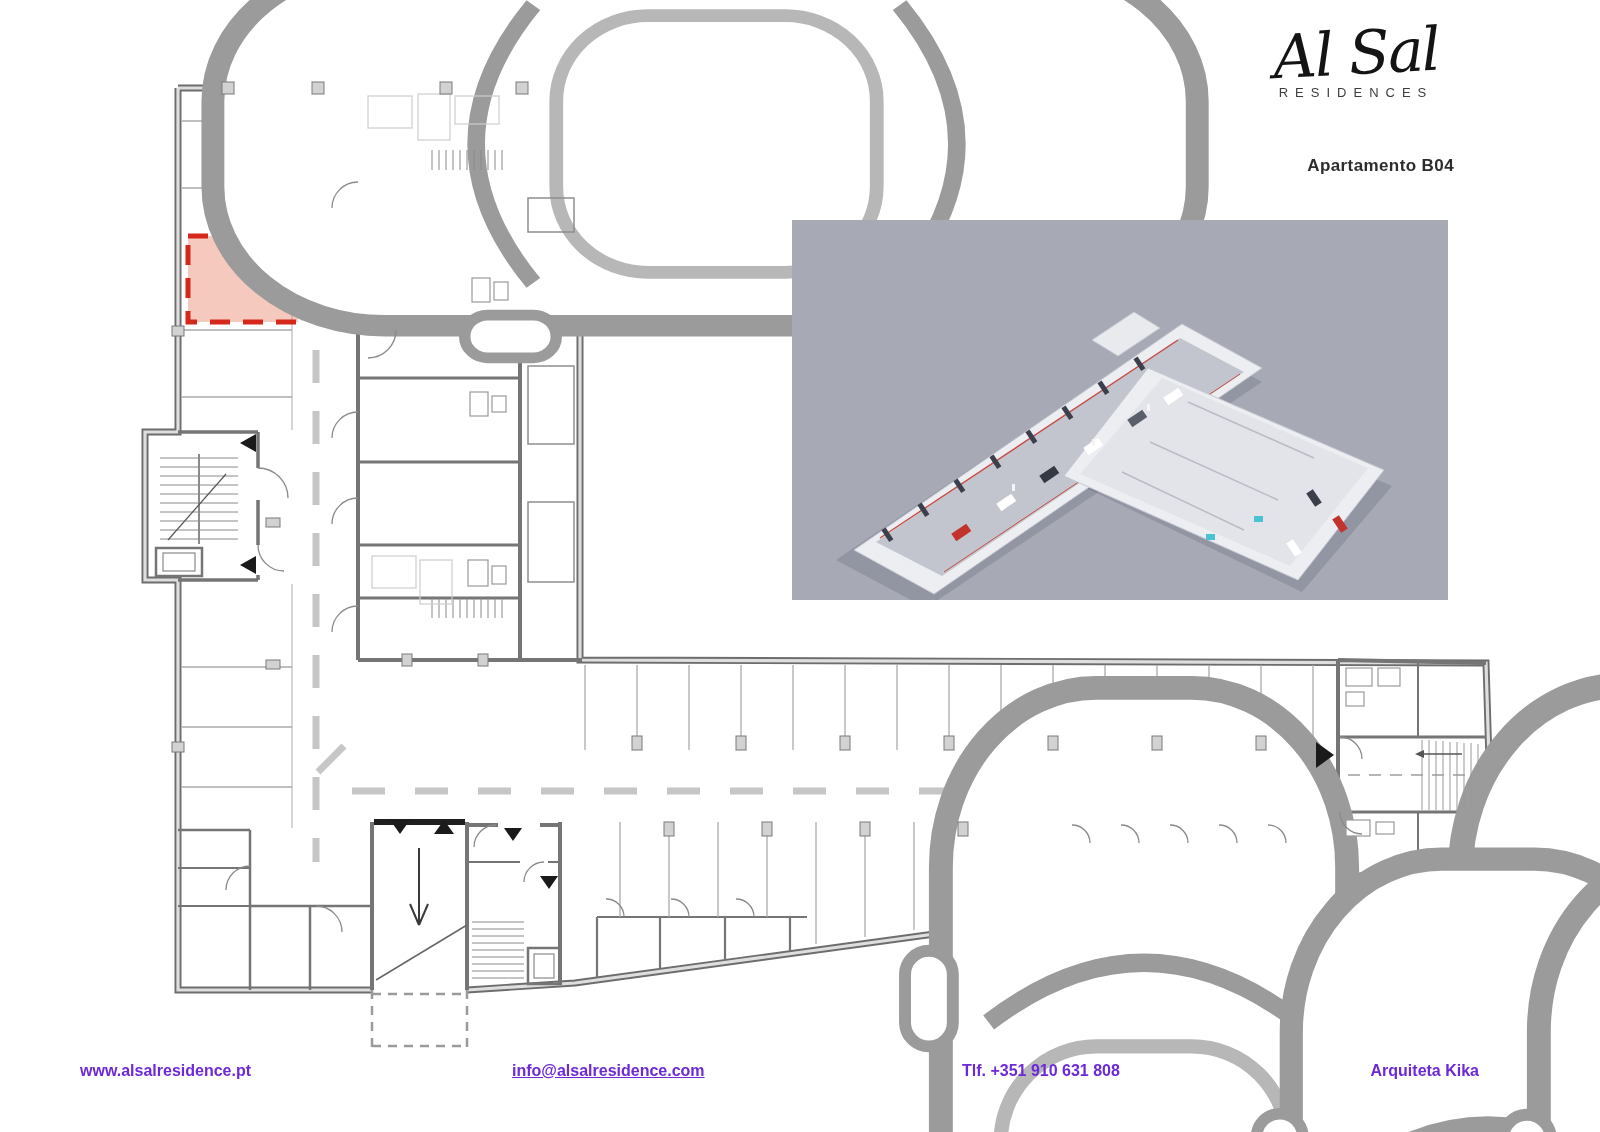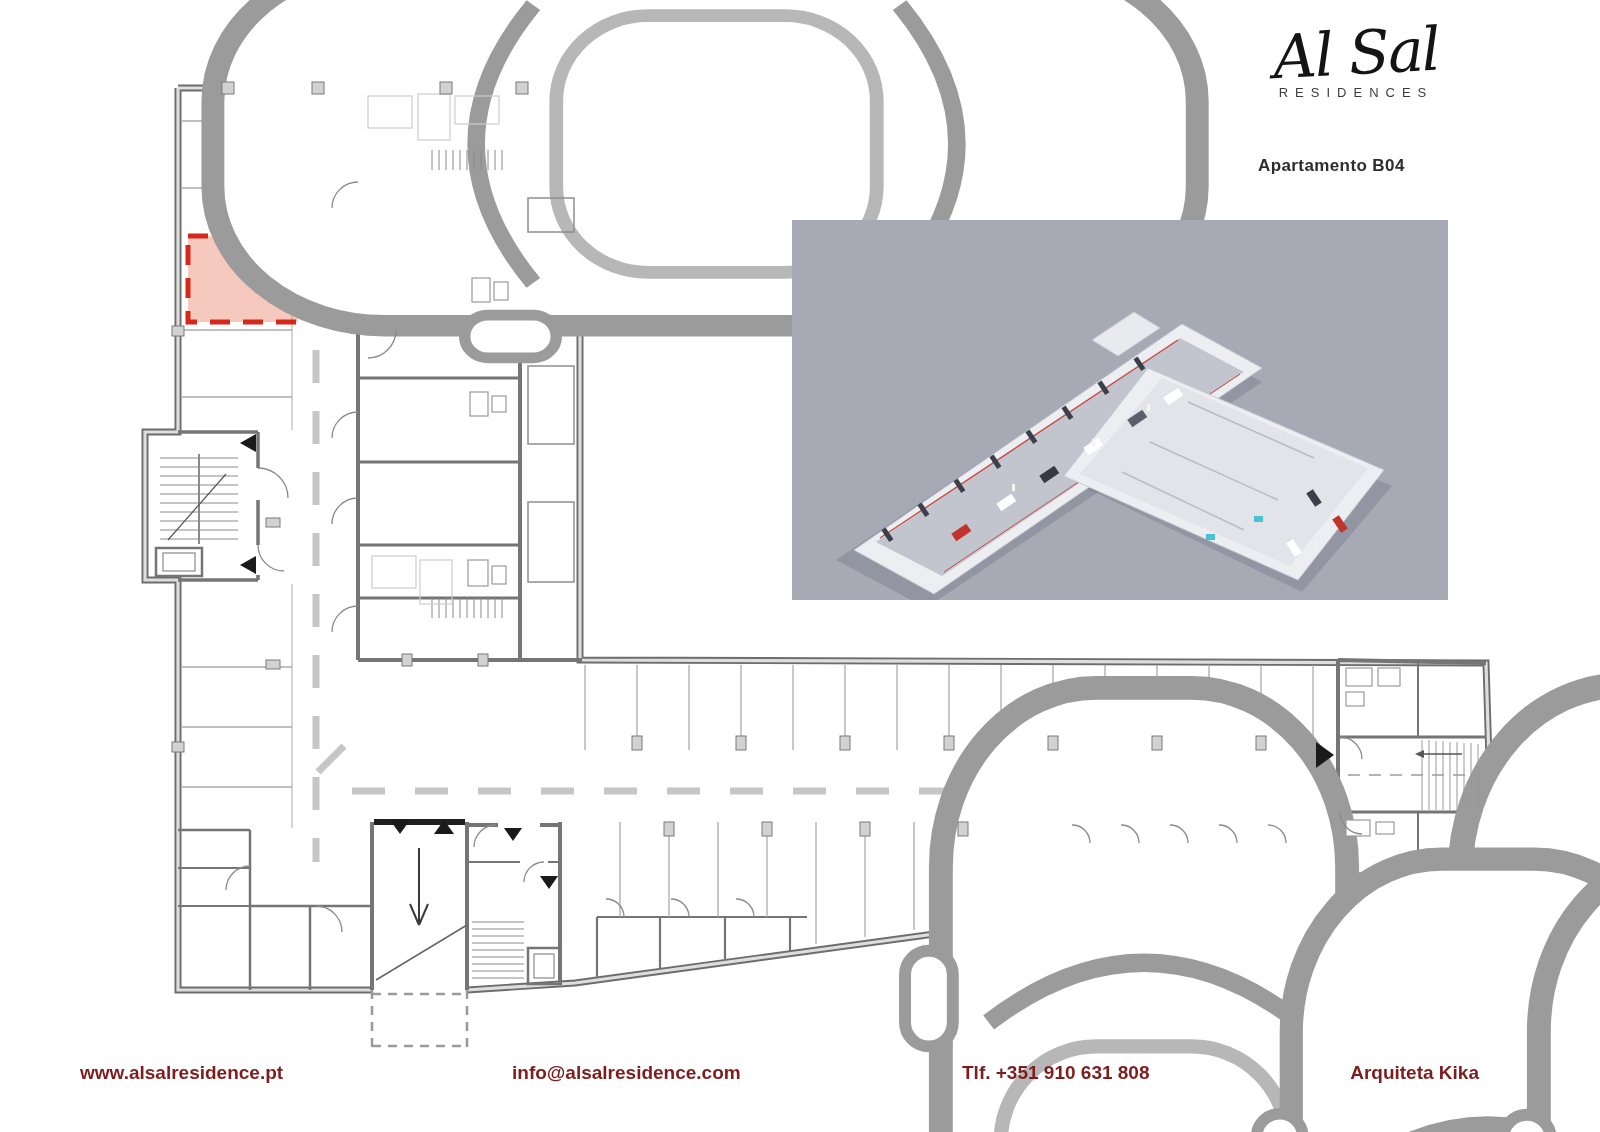--- a/index.html
+++ b/index.html
@@ -13,41 +13,41 @@
   .logo-script{
     display:block;font-family:"DejaVu Serif",serif;font-style:italic;font-weight:400;
     font-size:60px;line-height:1.05;color:#141414;transform:rotate(-3deg);
     letter-spacing:-2px;
   }
   .logo-sub{
     display:block;font-size:13px;letter-spacing:7px;color:#3d3d3d;margin-top:0px;
     font-family:"Liberation Sans",sans-serif;
   }
   .apartment-title{
-    position:absolute;left:1258px;top:156px;width:196px;text-align:left;
+    position:absolute;left:1258px;top:156px;width:196px;text-align:right;
     font-size:17px;font-weight:bold;color:#2d2d2d;letter-spacing:.4px;
   }
   
   .render3d{
     position:absolute;left:792px;top:220px;width:656px;height:380px;
     background:var(--render-bg,#a7a9b5);
   }
   
   .plan-svg{position:absolute;left:0;top:0;}
   .hl{fill:var(--highlight-fill,rgba(232,112,83,0.38));stroke:var(--highlight-red,#d5281b);
       stroke-width:5;stroke-dasharray:20 13;}
   .tick{fill:#d2d2d2;stroke:#7a7a7a;stroke-width:1;}
   .fx{fill:#ffffff;stroke:#9a9a9a;stroke-width:1.2;}
   .furn{fill:none;stroke:#cdcdcd;stroke-width:1.2;}
   .arc{fill:none;stroke:#8a8a8a;stroke-width:1.3;}
   .tri{fill:#1a1a1a;}
   
-  .footer-item{position:absolute;top:1062px;font-size:19px;font-weight:bold;color:#7f1d1d;}
+  .footer-item{position:absolute;top:1062px;font-size:16px;font-weight:bold;color:#6d28d9;}
   .f-web{left:80px;}
-  .f-mail{left:512px;}
+  .f-mail{left:512px;text-decoration:underline;}
   .f-phone{left:962px;}
   .f-arch{right:121px;}
 </style>
 </head>
 <body>
 
 <div class="page">
 
   <svg class="plan-svg" width="1600" height="1132" viewBox="0 0 1600 1132">
     <defs>

